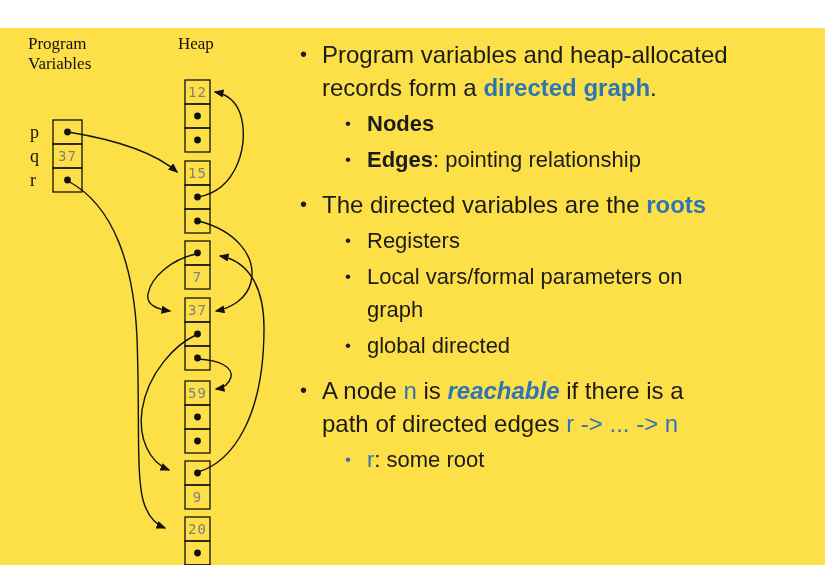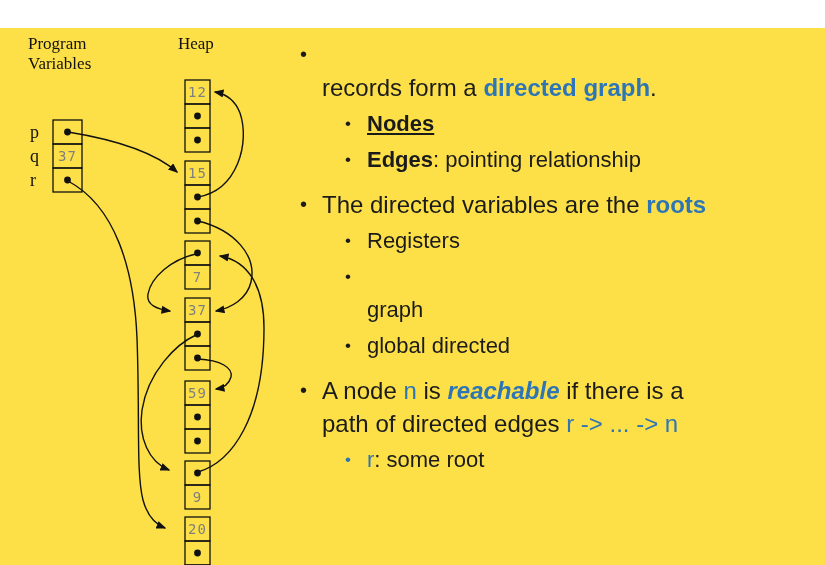--- a/index.html
+++ b/index.html
@@ -100,41 +100,41 @@
           <path d="M 196,307 C 176,316 148,344 142,382 C 138,410 149,434 169,442" fill="none" stroke="#111" stroke-width="1.4" marker-end="url(#arrow)"></path>
           <path d="M 198,331 C 221,332 233,340 231,349 C 229,356 223,360 216,361" fill="none" stroke="#111" stroke-width="1.4" marker-end="url(#arrow)"></path>
           <path d="M 198,444 C 232,434 264,390 264,300 C 264,258 248,233 220,228" fill="none" stroke="#111" stroke-width="1.4" marker-end="url(#arrow)"></path>
         </g>
     </svg>
   </div>
 
   <div class="content">
       <div class="bullet level1">
         <span class="marker">•</span>
-        <span class="btext"><br><span>records form a </span><span style="font-weight: bold; color: rgb(46, 117, 182);">directed graph</span><span>.</span></span>
+        <span class="btext"><span>Program variables and heap-allocated</span><br><span>records form a </span><span style="font-weight: bold; color: rgb(46, 117, 182);">directed graph</span><span>.</span></span>
       </div>
       <div class="bullet level2">
         <span class="marker">•</span>
-        <span class="btext"><span style="font-weight: bold; text-decoration: underline;">Nodes</span></span>
+        <span class="btext"><span style="font-weight: bold;">Nodes</span></span>
       </div>
       <div class="bullet level2">
         <span class="marker">•</span>
         <span class="btext"><span style="font-weight: bold;">Edges</span><span>: pointing relationship</span></span>
       </div>
       <div class="bullet level1">
         <span class="marker">•</span>
         <span class="btext"><span>The directed variables are the </span><span style="font-weight: bold; color: rgb(46, 117, 182);">roots</span><br></span>
       </div>
       <div class="bullet level2">
         <span class="marker">•</span>
         <span class="btext"><span>Registers</span></span>
       </div>
       <div class="bullet level2">
         <span class="marker">•</span>
-        <span class="btext"><br><span>graph</span></span>
+        <span class="btext"><span>Local vars/formal parameters on</span><br><span>graph</span></span>
       </div>
       <div class="bullet level2">
         <span class="marker">•</span>
         <span class="btext"><span>global directed</span></span>
       </div>
       <div class="bullet level1">
         <span class="marker">•</span>
         <span class="btext"><span>A node </span><span style="color: rgb(46, 117, 182);">n</span><span> is </span><span style="font-weight: bold; color: rgb(46, 117, 182); font-style: italic;">reachable</span><span> if there is a</span><br><span>path of directed edges </span><span style="color: rgb(46, 117, 182);">r -&gt; ... -&gt; n</span></span>
       </div>
       <div class="bullet level2">

